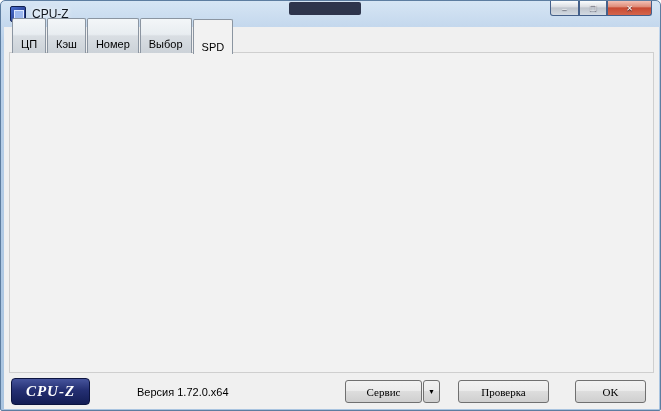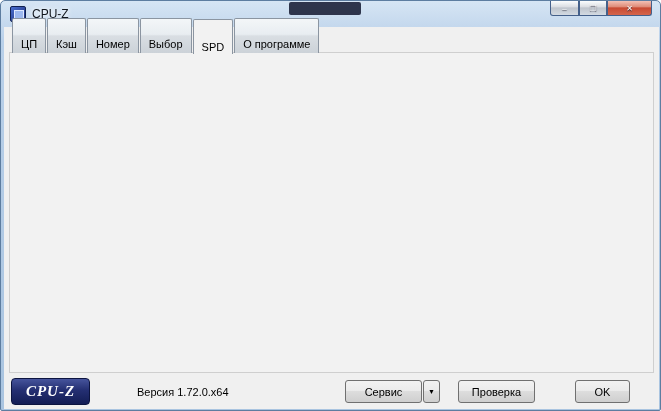--- a/index.html
+++ b/index.html
@@ -66,21 +66,21 @@
 
   
   .logo { position:absolute; left:10px; top:377px; width:79px; height:27px; border-radius:4px;
     border:1px solid #0c1440; background:linear-gradient(180deg,#46549c 0%,#242f72 45%,#131d55 100%);
     display:flex; align-items:center; justify-content:center; }
   .logo span { color:#fff; font-family:"Liberation Serif","DejaVu Serif",serif;
     font-style:italic; font-weight:bold; font-size:15px; letter-spacing:1px; }
   .version { position:absolute; left:98px; top:385px; color:#000;padding-left:38px; }
   .btn { position:absolute; height:23px; border:1px solid #707070; border-radius:3px;
     background:linear-gradient(#f2f2f2,#ebebeb 45%,#dddddd 50%,#cfcfcf);
-    font-size:11px; color:#000; display:flex; align-items:center; justify-content:center; cursor:default; }
+    font-size:11px; color:#000; display:flex; align-items:center; justify-content:center; cursor:default;font-family:Liberation Serif, serif; }
   .btn i { font-style:normal; font-size:7px; }
 </style>
 </head>
 <body>
 
 <div class="window">
 
   <div class="app-icon"></div>
   <span class="title-text">CPU-Z</span>
   <div class="tb-artifact"></div>
@@ -97,21 +97,20 @@
   </div>
 
   <div class="client"></div>
 
   <div class="tabs">
     <div class="tab">ЦП</div>
     <div class="tab">Кэш</div>
     <div class="tab">Номер</div>
     <div class="tab">Выбор</div>
     <div class="tab active">SPD</div>
-    <div class="tab">О программе</div>
   </div>
 
   <div class="page"></div>
 
   <div class="gb" style="left:16px;top:57px;width:629px;height:136px">
     <span class="gb-title">Выбор слота памяти</span>
 
     <div class="combo" style="left:10px;top:14px;width:118px;height:21px">
       <span class="combo-text">Slot #1</span>
       <span class="combo-btn">
@@ -201,16 +200,16 @@
   </div>
 
   <div class="logo">
       <span>CPU-Z</span>
     </div>
   <span class="version">Версия 1.72.0.x64</span>
   <div class="btn" style="left:344px;top:379px;width:77px">Сервис</div>
   <div class="btn" style="left:422px;top:379px;width:17px">
       <i>▼</i>
     </div>
-  <div class="btn" style="left:457px;top:379px;width:77px">Проверка</div>
-  <div class="btn" style="left:574px;top:379px;width:55px">OK</div>
+  <div class="btn" style="left:457px;top:379px;width:91px">Проверка</div>
+  <div class="btn" style="left:574px;top:379px;width:71px">OK</div>
 
 </div>
 
 </body></html>

